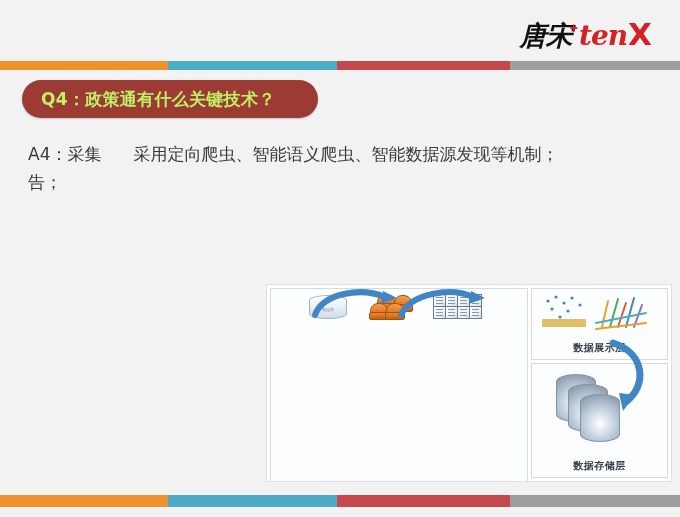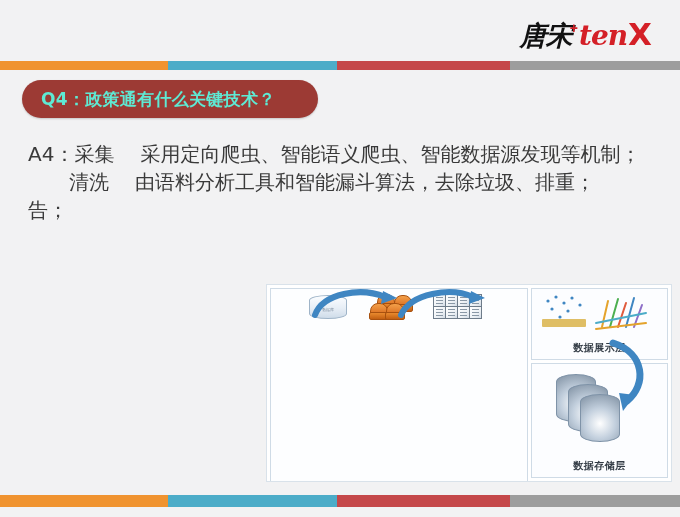--- a/index.html
+++ b/index.html
@@ -78,38 +78,38 @@
     top: 80px;
     width: 296px;
     height: 38px;
     background: #9c3a34;
     border-radius: 19px;
     display: flex;
     align-items: center;
     box-shadow: 0 1px 2px rgba(0,0,0,0.18);
   }
   .q-banner-text {
-    color: #5eead4;
+    color: #bef264;
     font-size: 17px;
     font-weight: bold;
     font-family: "DejaVu Sans", sans-serif;
     padding-left: 19px;
     letter-spacing: 0.3px;
     white-space: nowrap;
   }
 
   
   .body-text {
     position: absolute;
     left: 28px;
     top: 140px;
     width: 630px;
     color: #3a3a3a;
     font-family: "DejaVu Sans", sans-serif;
-    font-size: 20px;
+    font-size: 17px;
     line-height: 28px;
   }
   .bt-line {
     white-space: nowrap;
   }
   .bt-indent { display: inline-block; width: 41px; }
   .bt-label  { display: inline-block; width: 66px; }
   .bt-label-lead { display: inline-block; }
 
   
@@ -289,23 +289,20 @@
   <span class="logo-x">X</span>
 </div>
 
 <div class="q-banner">
   <span class="q-banner-text">Q4：政策通有什么关键技术？</span>
 </div>
 
 <div class="body-text">
   <div class="bt-line">
     <span class="bt-label-lead">A4：</span><span class="bt-label">采集</span><span>采用定向爬虫、智能语义爬虫、智能数据源发现等机制；</span>
-  </div>
-  <div class="bt-line">
-    <span class="bt-indent"></span><span class="bt-label">清洗</span><span>由语料分析工具和智能漏斗算法，去除垃圾、排重；</span>
   </div>
   <div class="bt-line">
     <span>告；</span>
   </div>
 </div>
 
 <div class="diagram">
   <div class="dg-inner">
 
     <div class="dg-left">

